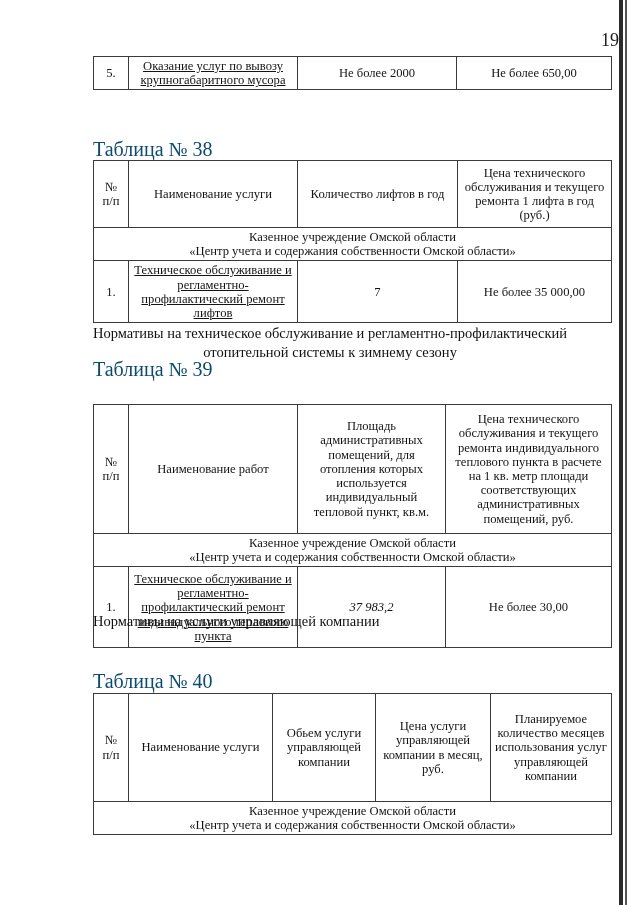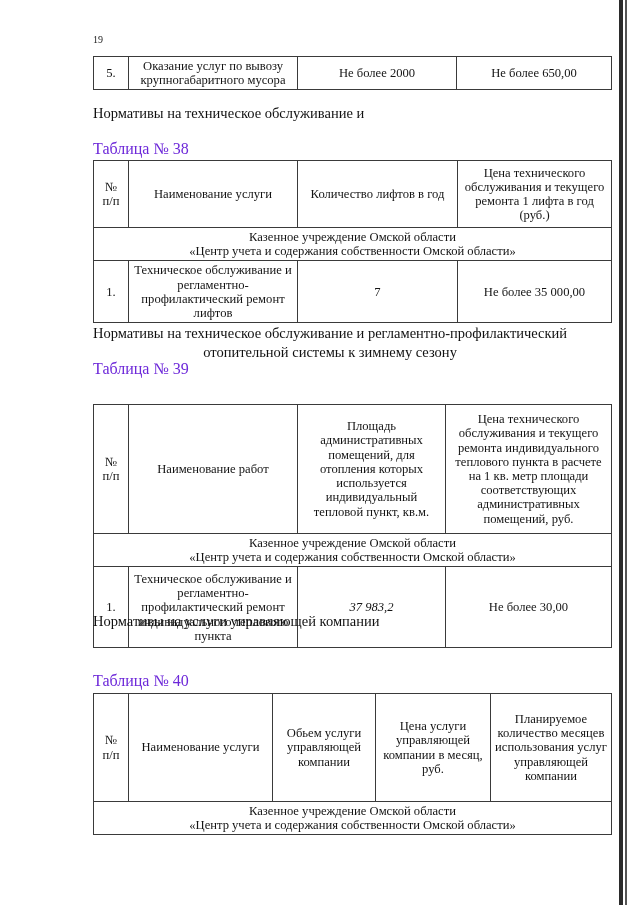--- a/index.html
+++ b/index.html
@@ -52,61 +52,62 @@
 
   .content {
     position: absolute;
     left: 93px;
     top: 0;
     width: 518px;
   }
 
   .page-number {
     position: absolute;
-    left: 0;
+    left: 8px;
     top: 32px;
     width: 518px;
-    text-align: left;
-    font-size: 10px;
+    text-align: right;
+    font-size: 18px;
     line-height: 16px;
     color: #1c1c1c;
   }
 
   .section-title {
     text-align: center;
     font-size: 14.5px;
     line-height: 19px;
     color: #111;
     font-family: "Liberation Serif", "DejaVu Serif", serif;
   }
 
   .table-caption {
     text-align: right;
-    font-size: 16px;
+    font-size: 20px;
     line-height: 18px;
-    color: #6d28d9;
+    color: #0c4a6e;
   }
 
   table.doc-table {
     border-collapse: collapse;
     width: 518px;
     table-layout: fixed;
     font-size: 12.6px;
     line-height: 14.2px;
     color: #141414;
   }
   table.doc-table td {
     border: 1px solid #3a3a3a;
     padding: 2px 4px;
     vertical-align: middle;
     text-align: center;
   }
   td.left {
     text-align: left;
     padding-left: 6px;
+    text-decoration: underline;
   }
   td.num {
     text-align: center;
   }
   td.org {
     text-align: center;
     padding: 3px 4px;
     margin-top: 20px;
   }
   .nowrap-num { white-space: nowrap; font-style: italic; }
@@ -140,21 +141,20 @@
             <td class="num">5.</td>
             <td class="left">Оказание услуг по вывозу крупногабаритного мусора</td>
             <td>Не более 2000</td>
             <td>Не более 650,00</td>
           </tr>
         </tbody>
       </table>
     </div>
 
     <div class="blk" style="top:104px;">
-      <div class="section-title">Нормативы на техническое обслуживание и</div>
     </div>
 
     <div class="blk" style="top:140px;">
       <div class="table-caption">Таблица № 38</div>
     </div>
 
     <div class="blk" style="top:160px;">
       <table class="doc-table">
         <colgroup>
           <col style="width:35px">

